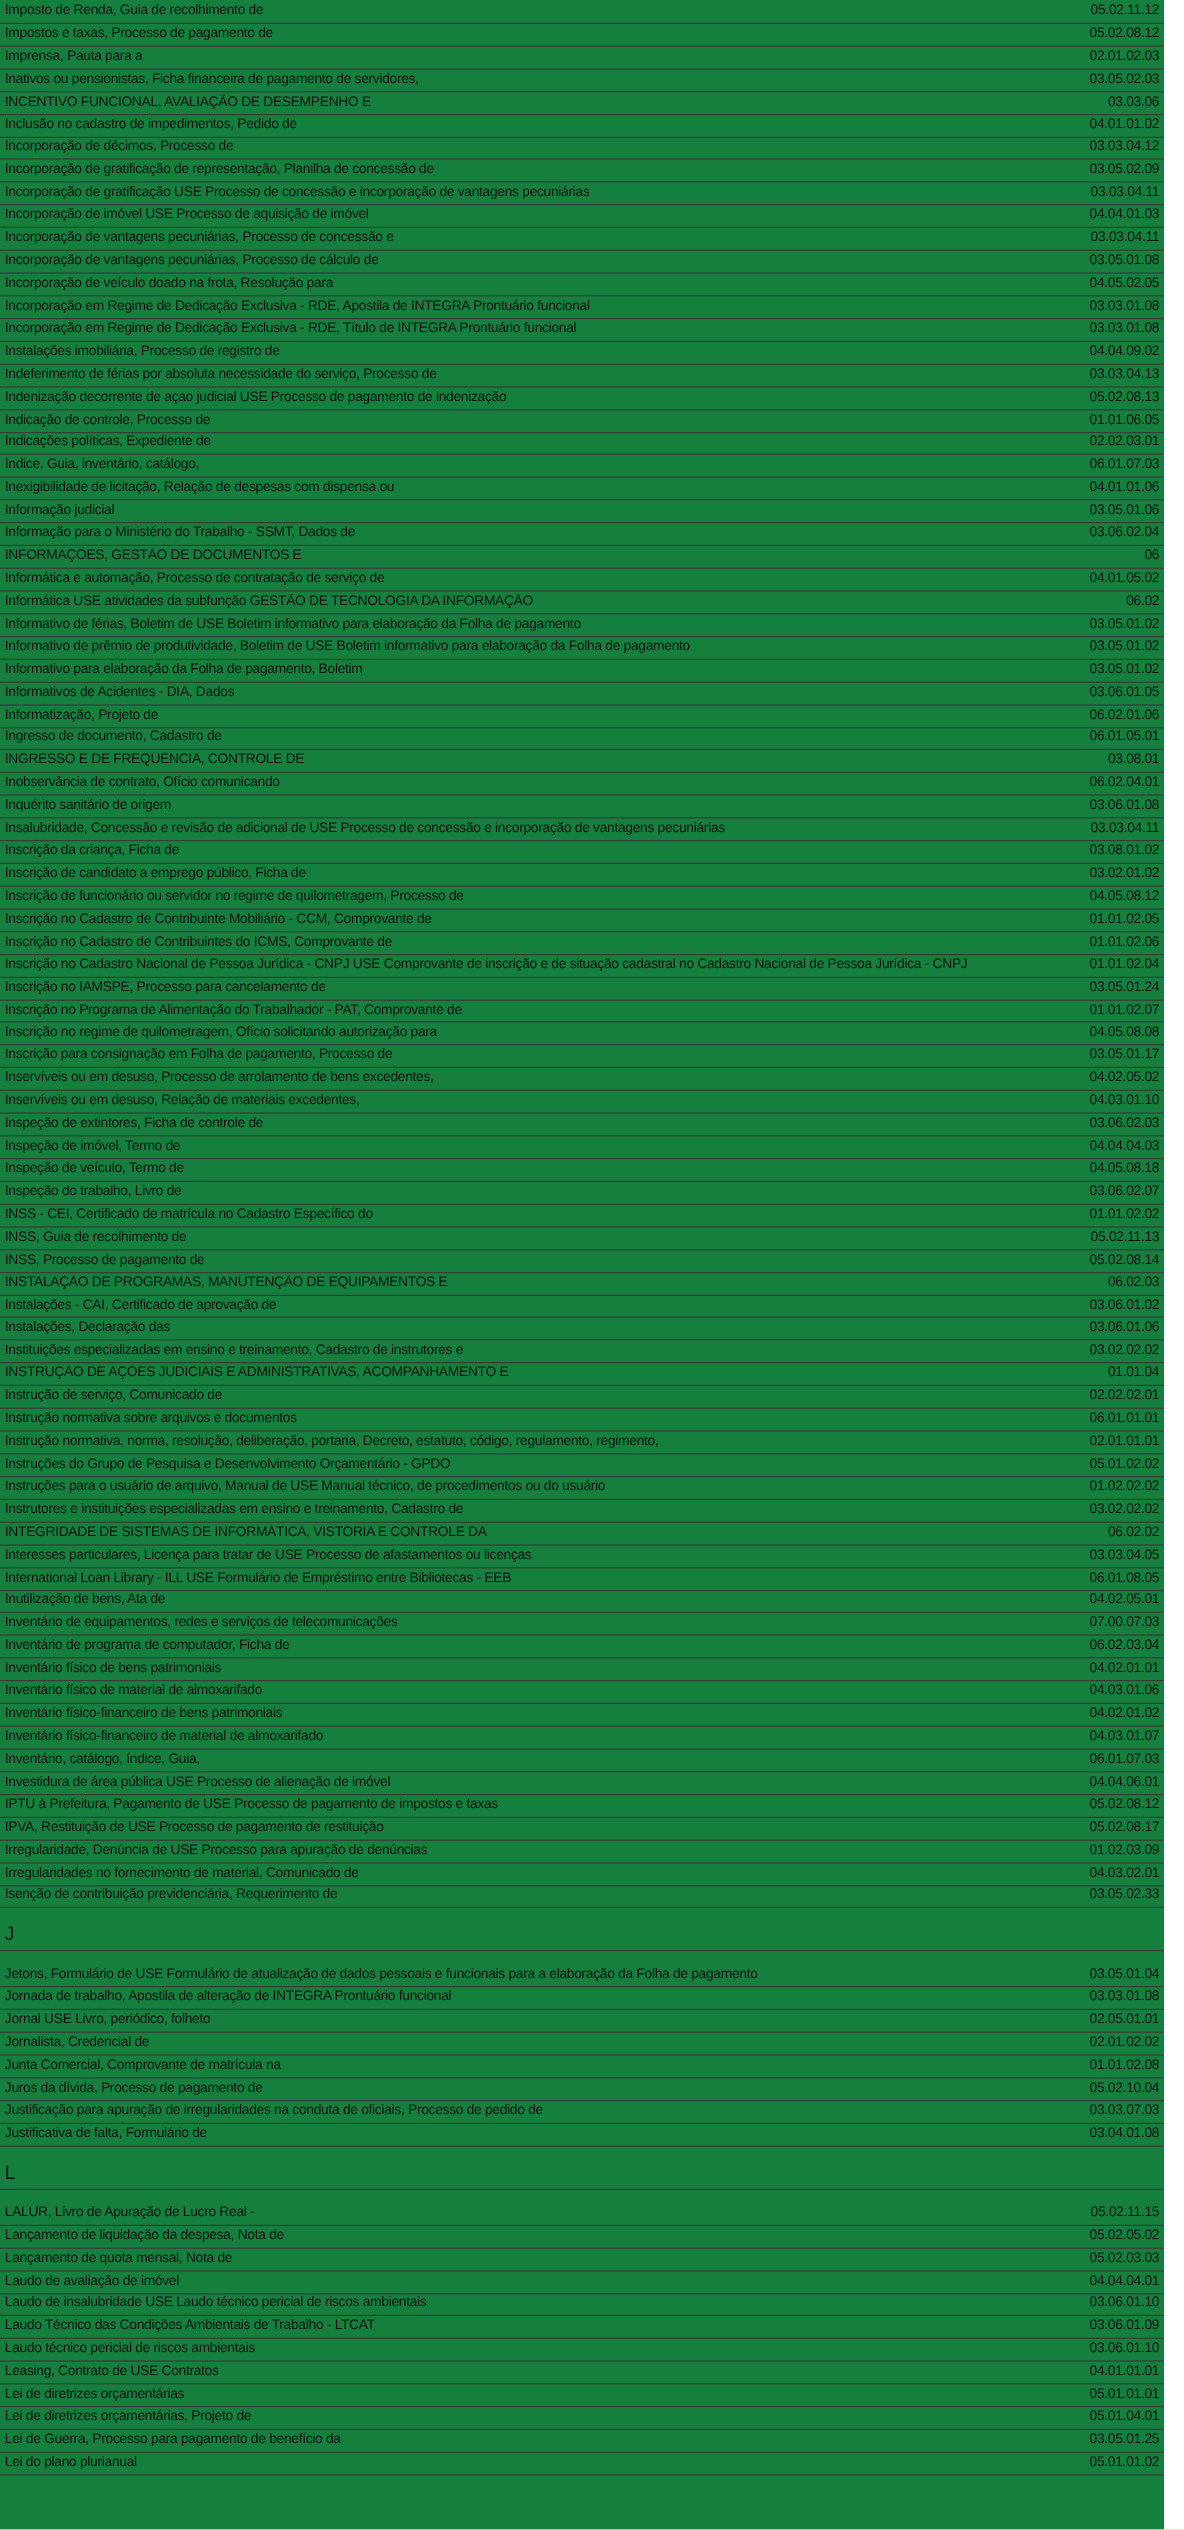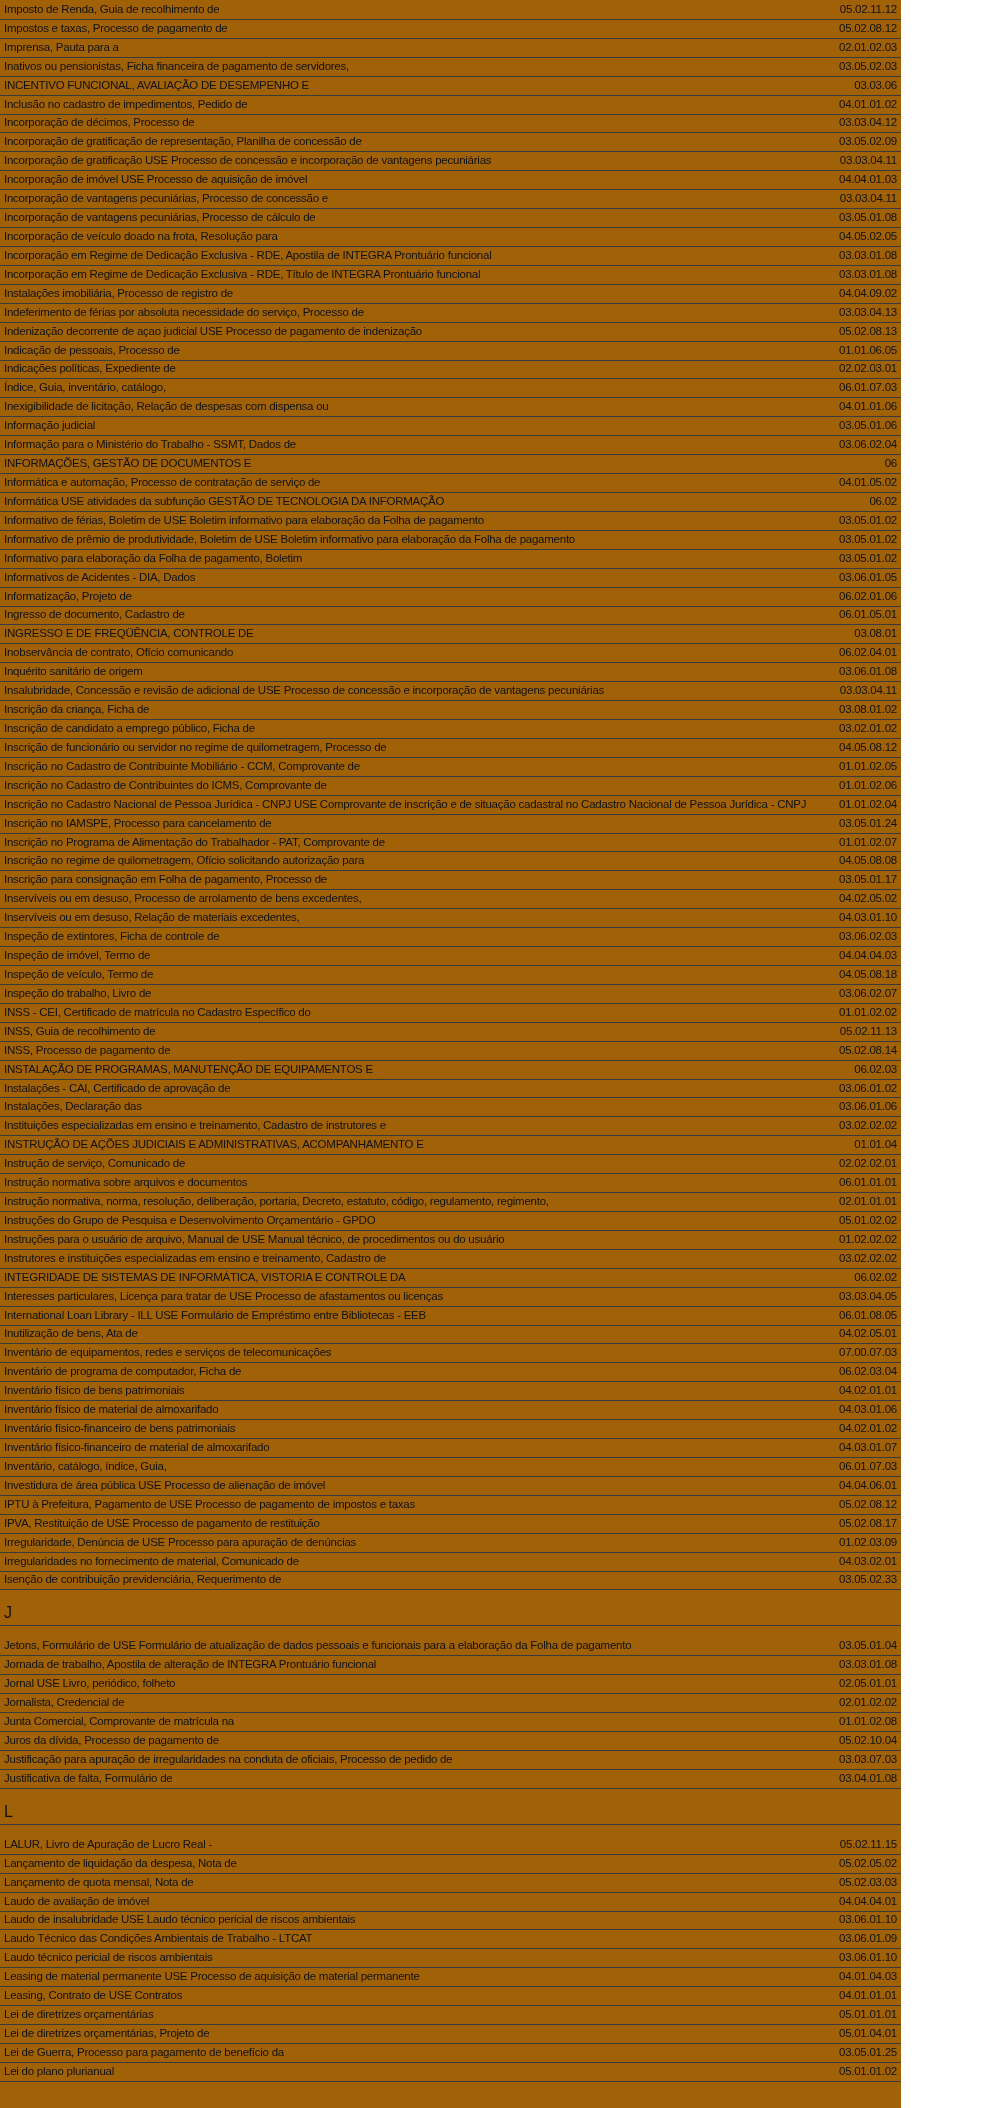--- a/index.html
+++ b/index.html
@@ -1,23 +1,23 @@
 <!DOCTYPE html>
 <html><head>
 <meta charset="utf-8">
 <style>
   html, body {
     margin: 0;
     padding: 0;
     background: #ffffff;
   }
   .page {
-    width: 901px;
+    width: 970px;
     height: 2108px;
-    background: #a16207;
+    background: #15803d;
     color: #111111;
     font-family: "Liberation Sans", sans-serif;
     font-size: 11.5px;
     letter-spacing: -0.25px;
     overflow: hidden;
     box-sizing: border-box;
     padding-top: 1px;
   }
   .row {
     height: 18.93px;
@@ -139,21 +139,21 @@
     <span class="entry">Indeferimento de férias por absoluta necessidade do serviço, Processo de</span>
     <span class="code">03.03.04.13</span>
   </div>
 
   <div class="row">
     <span class="entry">Indenização decorrente de açao judicial USE Processo de pagamento de indenização</span>
     <span class="code">05.02.08.13</span>
   </div>
 
   <div class="row">
-    <span class="entry">Indicação de pessoais, Processo de</span>
+    <span class="entry">Indicação de controle, Processo de</span>
     <span class="code">01.01.06.05</span>
   </div>
 
   <div class="row">
     <span class="entry">Indicações políticas, Expediente de</span>
     <span class="code">02.02.03.01</span>
   </div>
 
   <div class="row">
     <span class="entry">Índice, Guia, inventário, catálogo,</span>
@@ -552,24 +552,20 @@
   <div class="row">
     <span class="entry">Laudo Técnico das Condições Ambientais de Trabalho - LTCAT</span>
     <span class="code">03.06.01.09</span>
   </div>
 
   <div class="row">
     <span class="entry">Laudo técnico pericial de riscos ambientais</span>
     <span class="code">03.06.01.10</span>
   </div>
 
-  <div class="row">
-    <span class="entry">Leasing de material permanente USE Processo de aquisição de material permanente</span>
-    <span class="code">04.01.04.03</span>
-  </div>
 
   <div class="row">
     <span class="entry">Leasing, Contrato de USE Contratos</span>
     <span class="code">04.01.01.01</span>
   </div>
 
   <div class="row">
     <span class="entry">Lei de diretrizes orçamentárias</span>
     <span class="code">05.01.01.01</span>
   </div>

